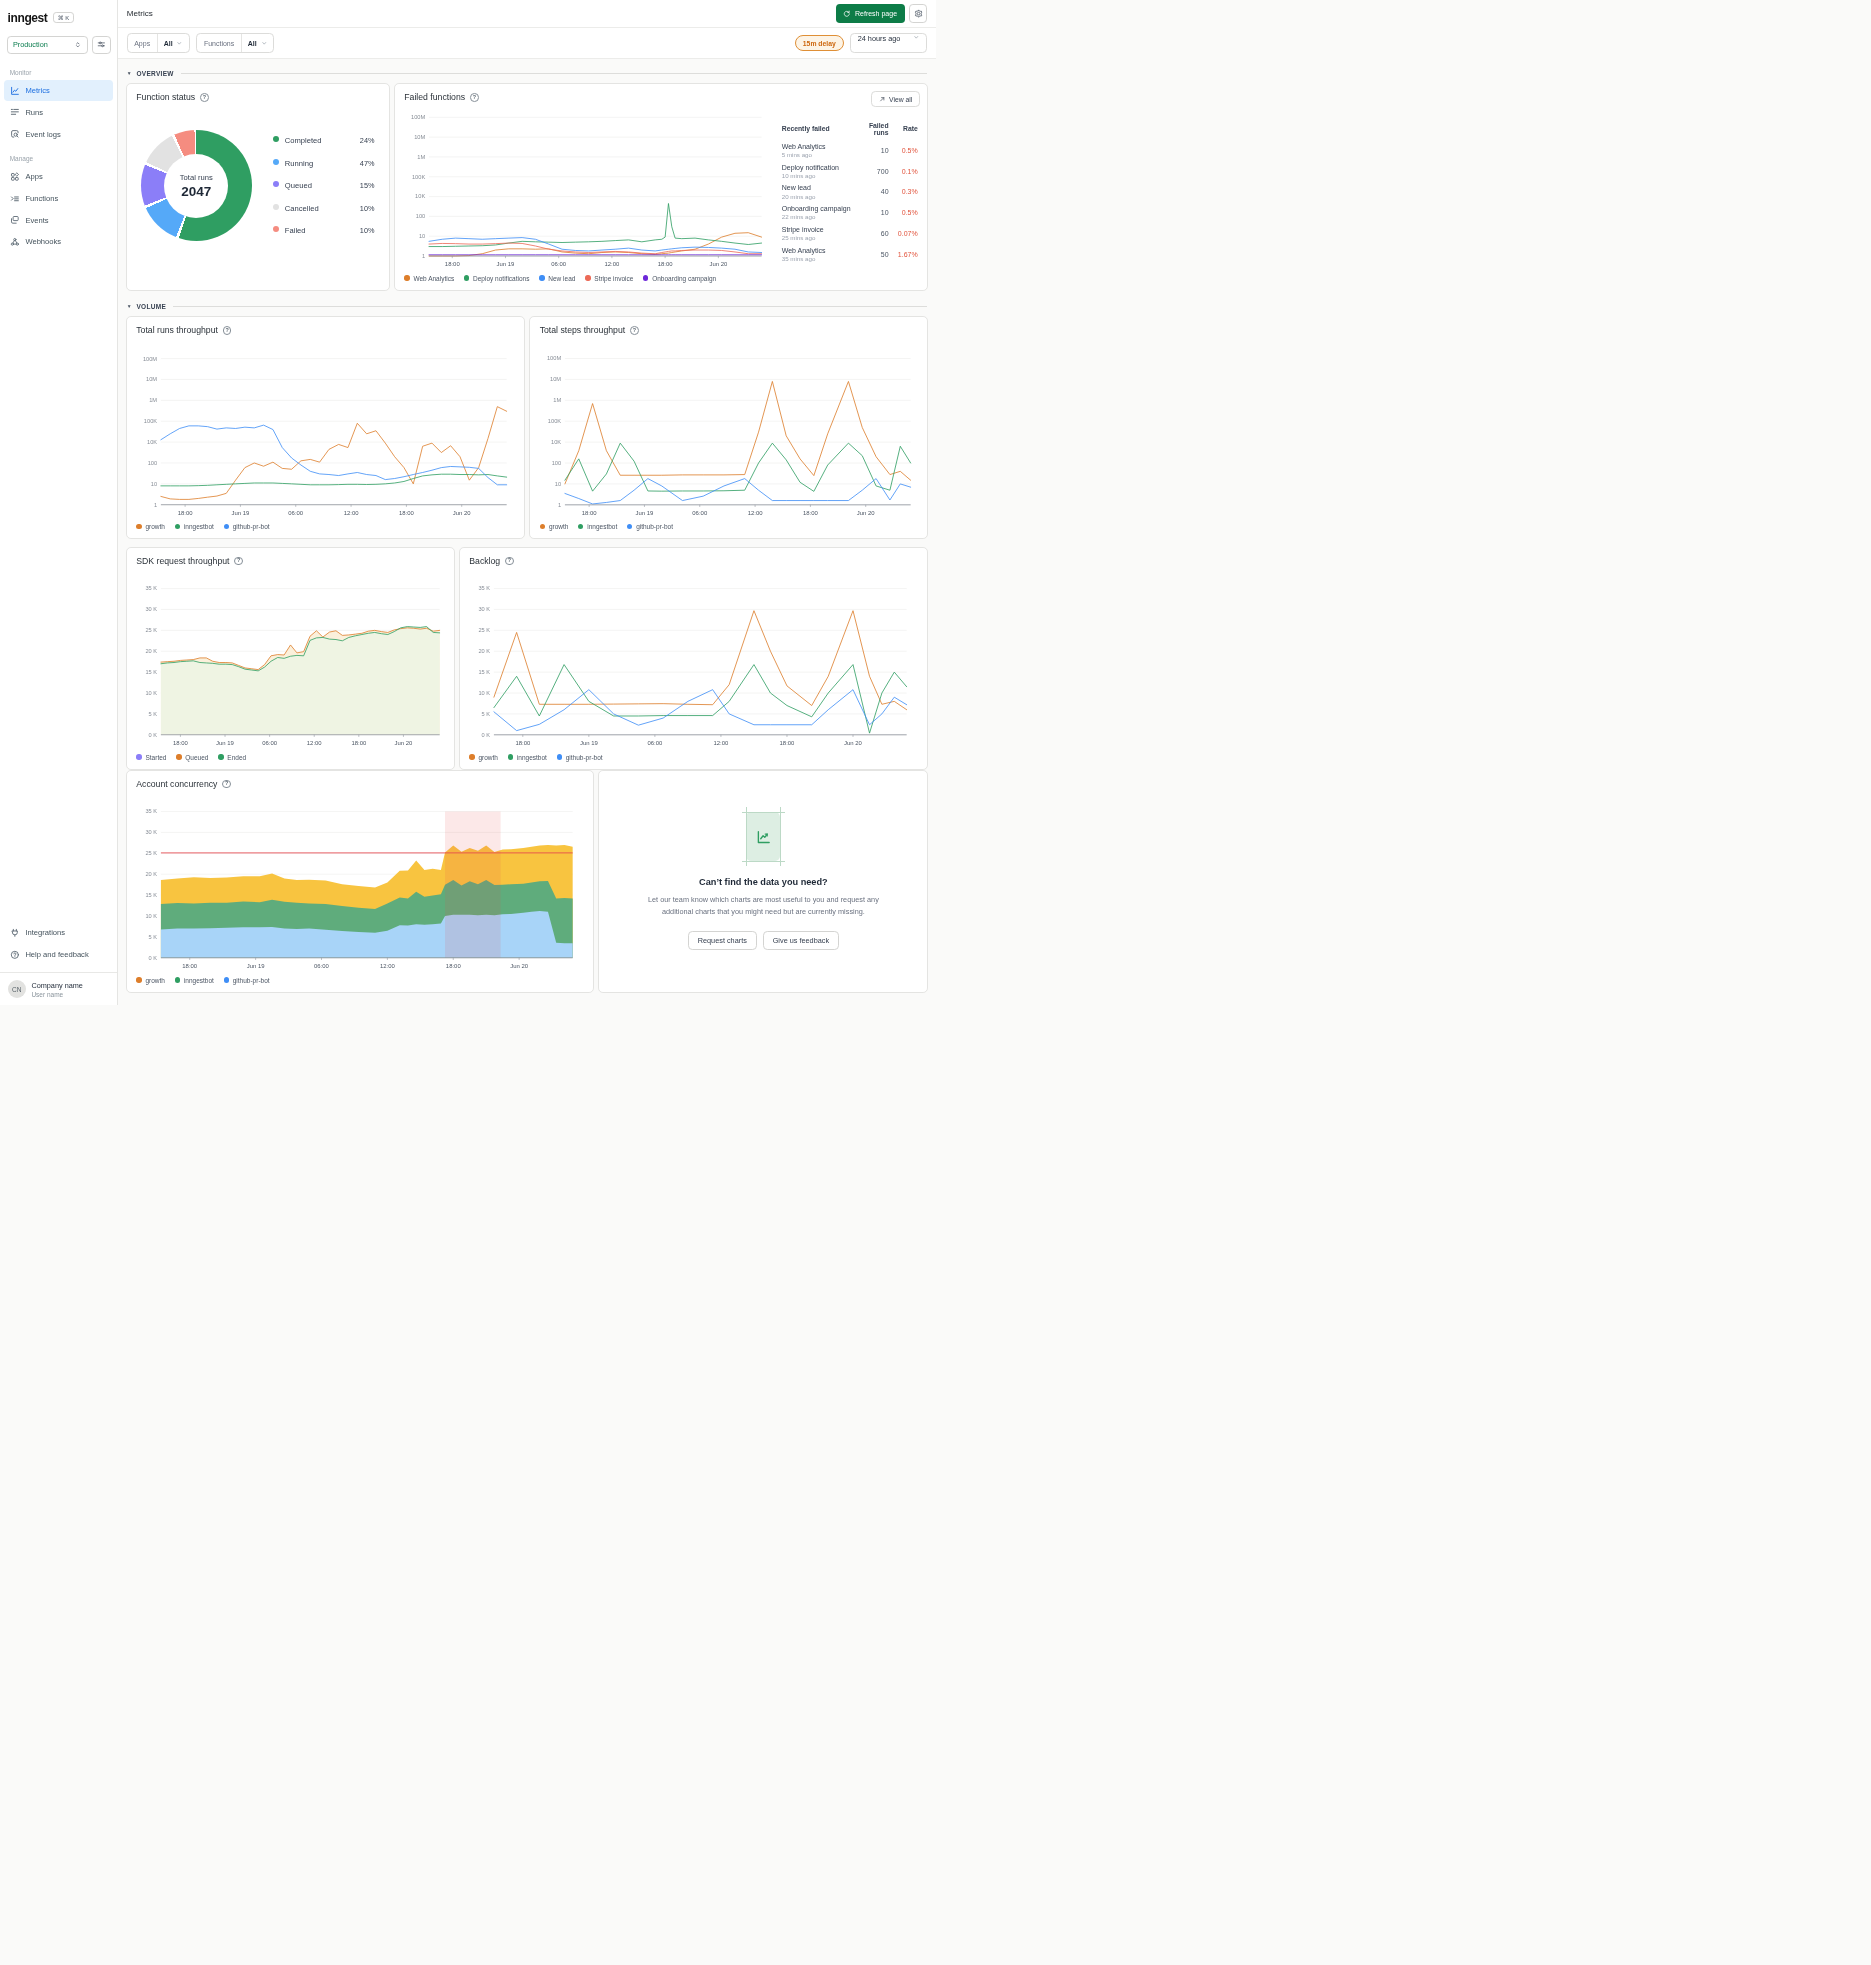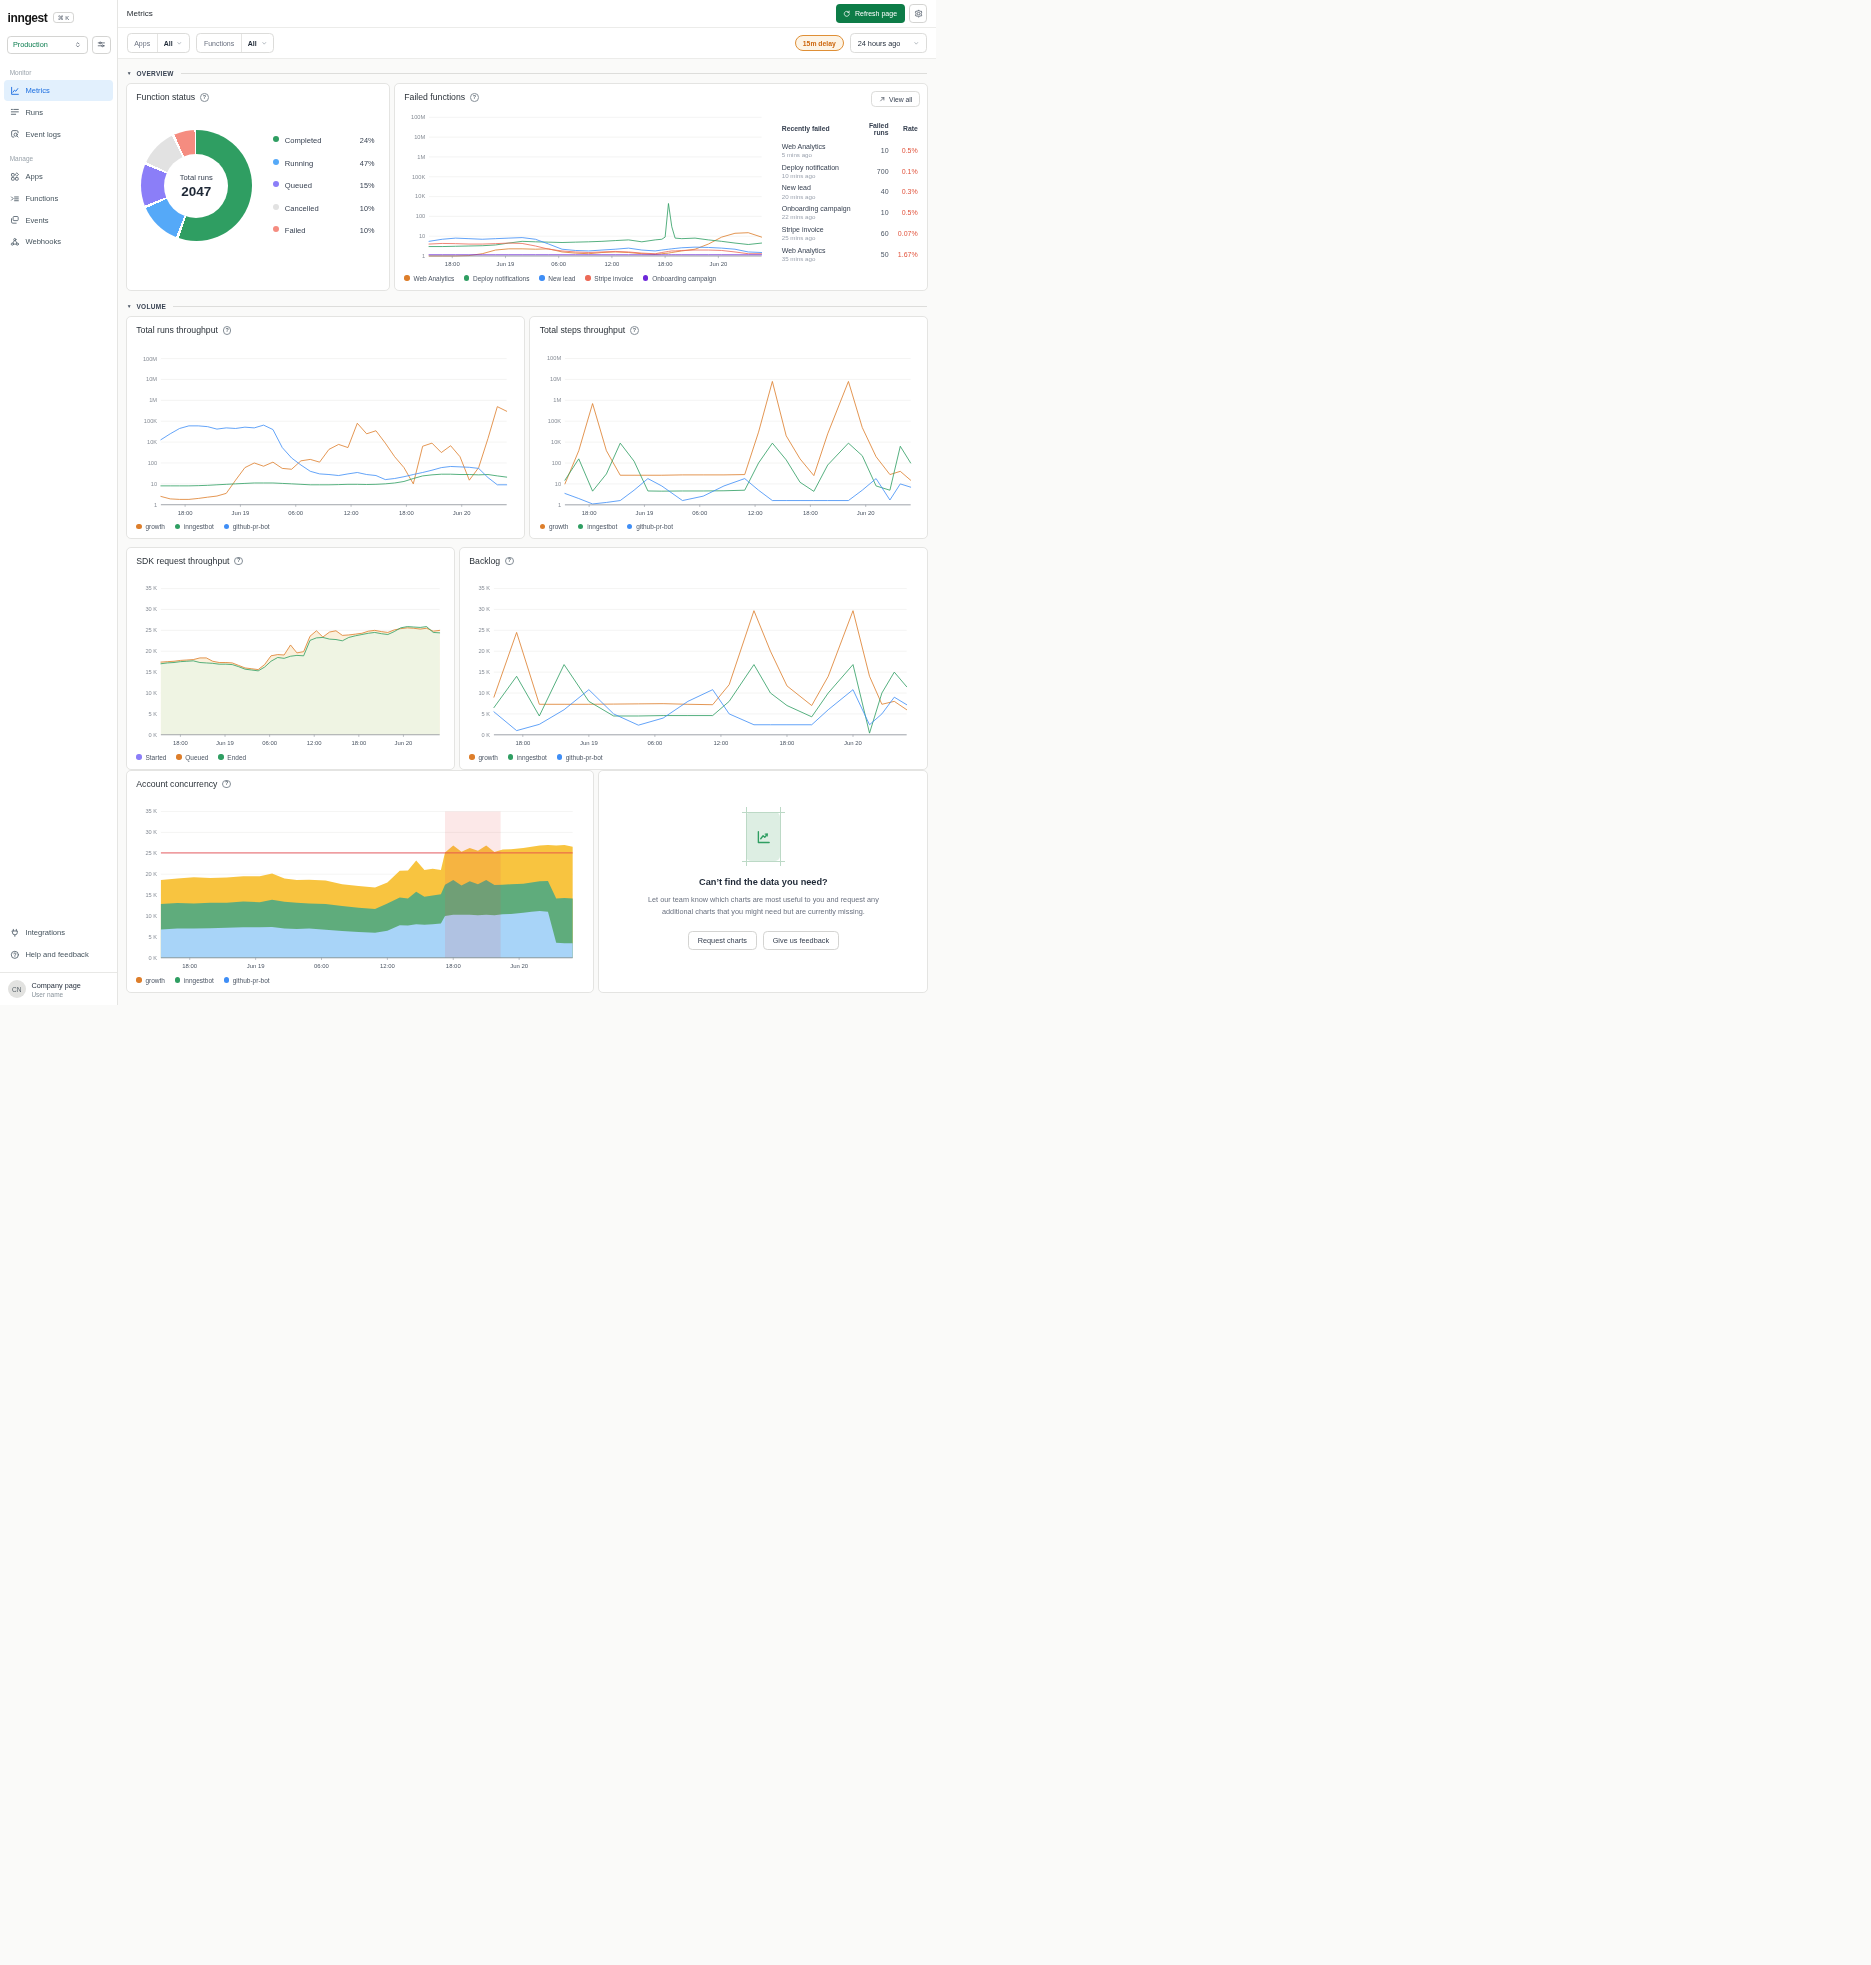--- a/index.html
+++ b/index.html
@@ -34,21 +34,21 @@
   .page-title{font-size:8.1px;font-weight:500;color:#272d33}
   .top-actions{display:flex;gap:4.3px;align-items:center}
   .btn-primary{background:#0d7c47;color:#fff;border-radius:3.8px;height:18.4px;display:inline-flex;align-items:center;gap:4.3px;padding:0 7.6px;font-size:7px;font-weight:500;border:none;cursor:pointer}
   .filterbar{height:31px;display:flex;align-items:center;justify-content:space-between;padding:0 8.7px;background:#fff;border-bottom:0.5px solid #ececea}
   .f-left,.f-right{display:flex;gap:6.5px;align-items:center}
   .seg{display:flex;align-items:stretch;border:0.5px solid #dcdcda;border-radius:4.3px;height:19.5px;overflow:hidden;font-size:7px;background:#fff;cursor:pointer}
   .seg-label{padding:0 6.5px;color:#6b7280;border-right:0.5px solid #e5e5e3;display:flex;align-items:center}
   .seg-value{padding:0 6px;display:flex;gap:3.8px;align-items:center;color:#1f2937;font-weight:700}
   .seg-value .chev{color:#9aa3ab;display:flex}
   .delay-pill{border:0.8px solid #df8f36;color:#cd670e;background:#fdf4e6;border-radius:541px;height:16.2px;padding:0 7px;display:inline-flex;align-items:center;font-size:6.8px;font-weight:600}
-  .range-select{border:0.5px solid #dcdcda;border-radius:4.3px;height:19.5px;padding:0 6.5px;display:flex;gap:13px;align-items:center;font-size:7.3px;color:#1f2937;background:#fff;cursor:pointer}
+  .range-select{border:0.5px solid #dcdcda;border-radius:4.3px;height:19.5px;padding:0 6.5px;display:flex;gap:13px;font-size:7.3px;color:#1f2937;background:#fff;cursor:pointer}
   .range-select .chev{color:#9aa3ab;display:flex}
 
   .content{padding:6.5px 7.6px 12px}
   .section-head{display:flex;align-items:center;gap:4.9px;margin:4.3px 1.1px 6.5px}
   .tri{font-size:4.9px;color:#4b5563;cursor:pointer}
   .section-title{font-size:6.5px;font-weight:700;letter-spacing:0.3px;color:#374151}
   .section-line{flex:1;height:0.5px;background:#dddddb;margin-left:2.2px}
 
   .grid{display:grid;gap:4px;align-items:stretch}
   .grid-ov{grid-template-columns:264px 1fr}
@@ -239,21 +239,21 @@
                 <path d="M7.2 7.2a1.9 1.9 0 1 1 2.6 1.8c-.6.25-.8.6-.8 1.2"></path>
                 <line x1="9" y1="12.4" x2="9" y2="12.5"></line>
               </svg>
             </span>
           <span>Help and feedback</span>
         </div>
       </nav>
       <div class="acct">
         <span class="avatar">CN</span>
         <span>
-          <div class="acct-name">Company page</div>
+          <div class="acct-name">Company name</div>
           <div class="acct-user">User name</div>
         </span>
       </div>
     </div>
   </aside>
 
   <div class="main">
     <div class="topbar">
       <span class="page-title">Metrics</span>
       <span class="top-actions">

